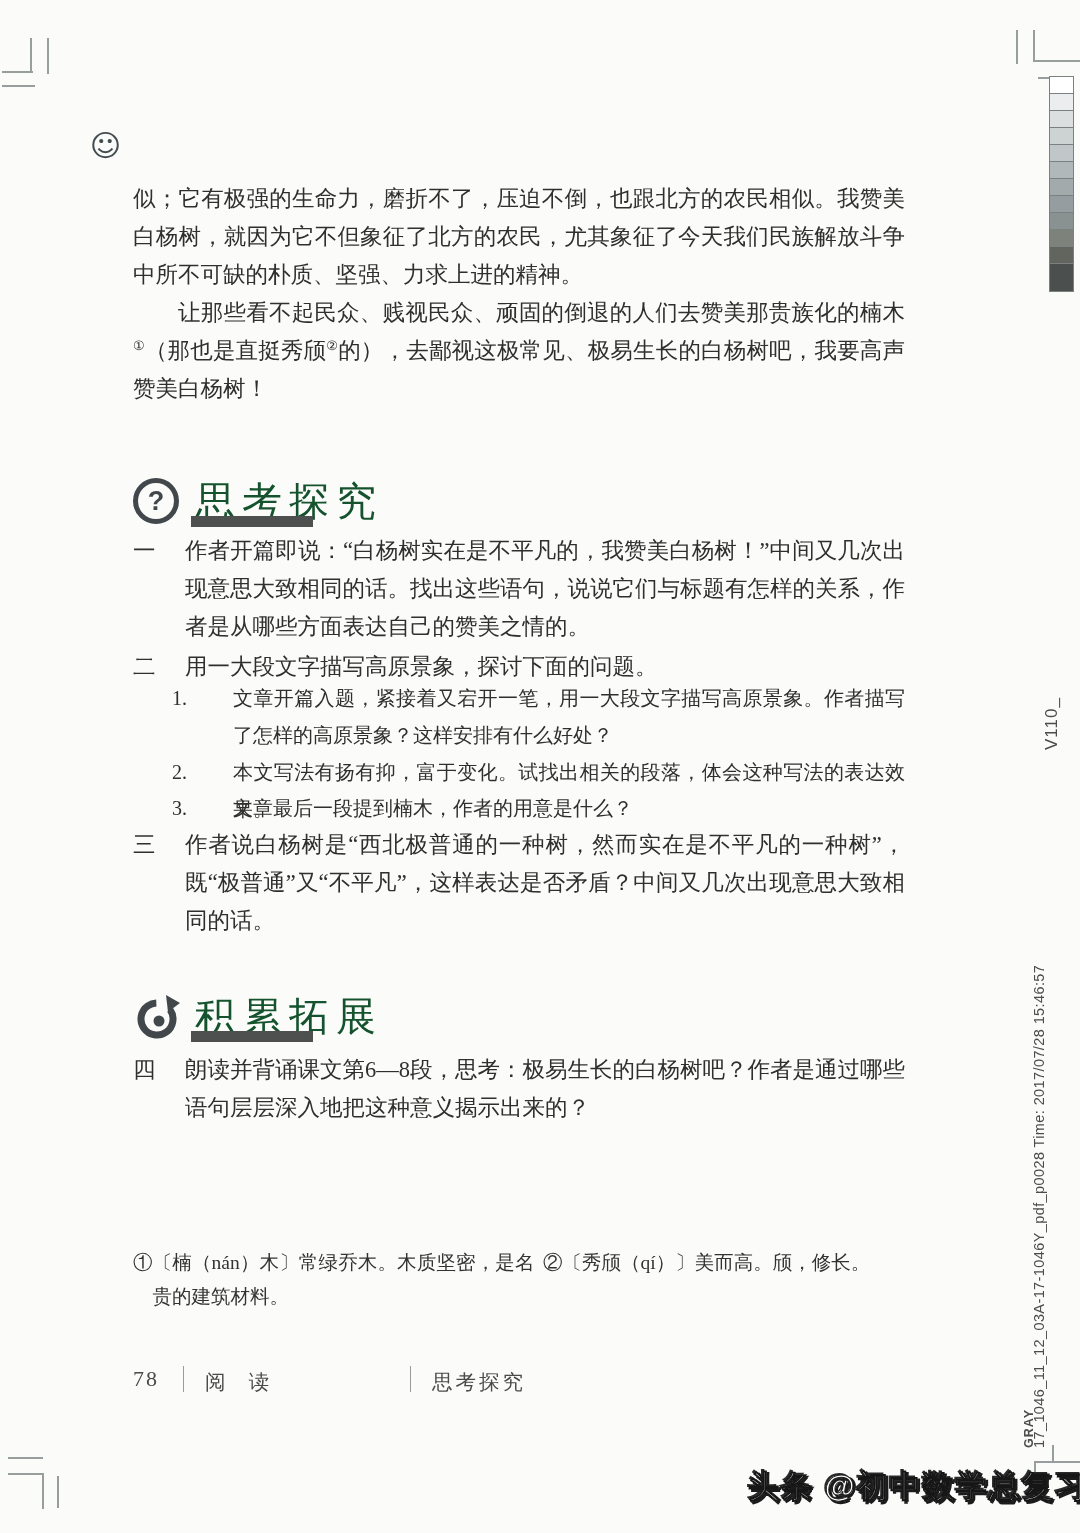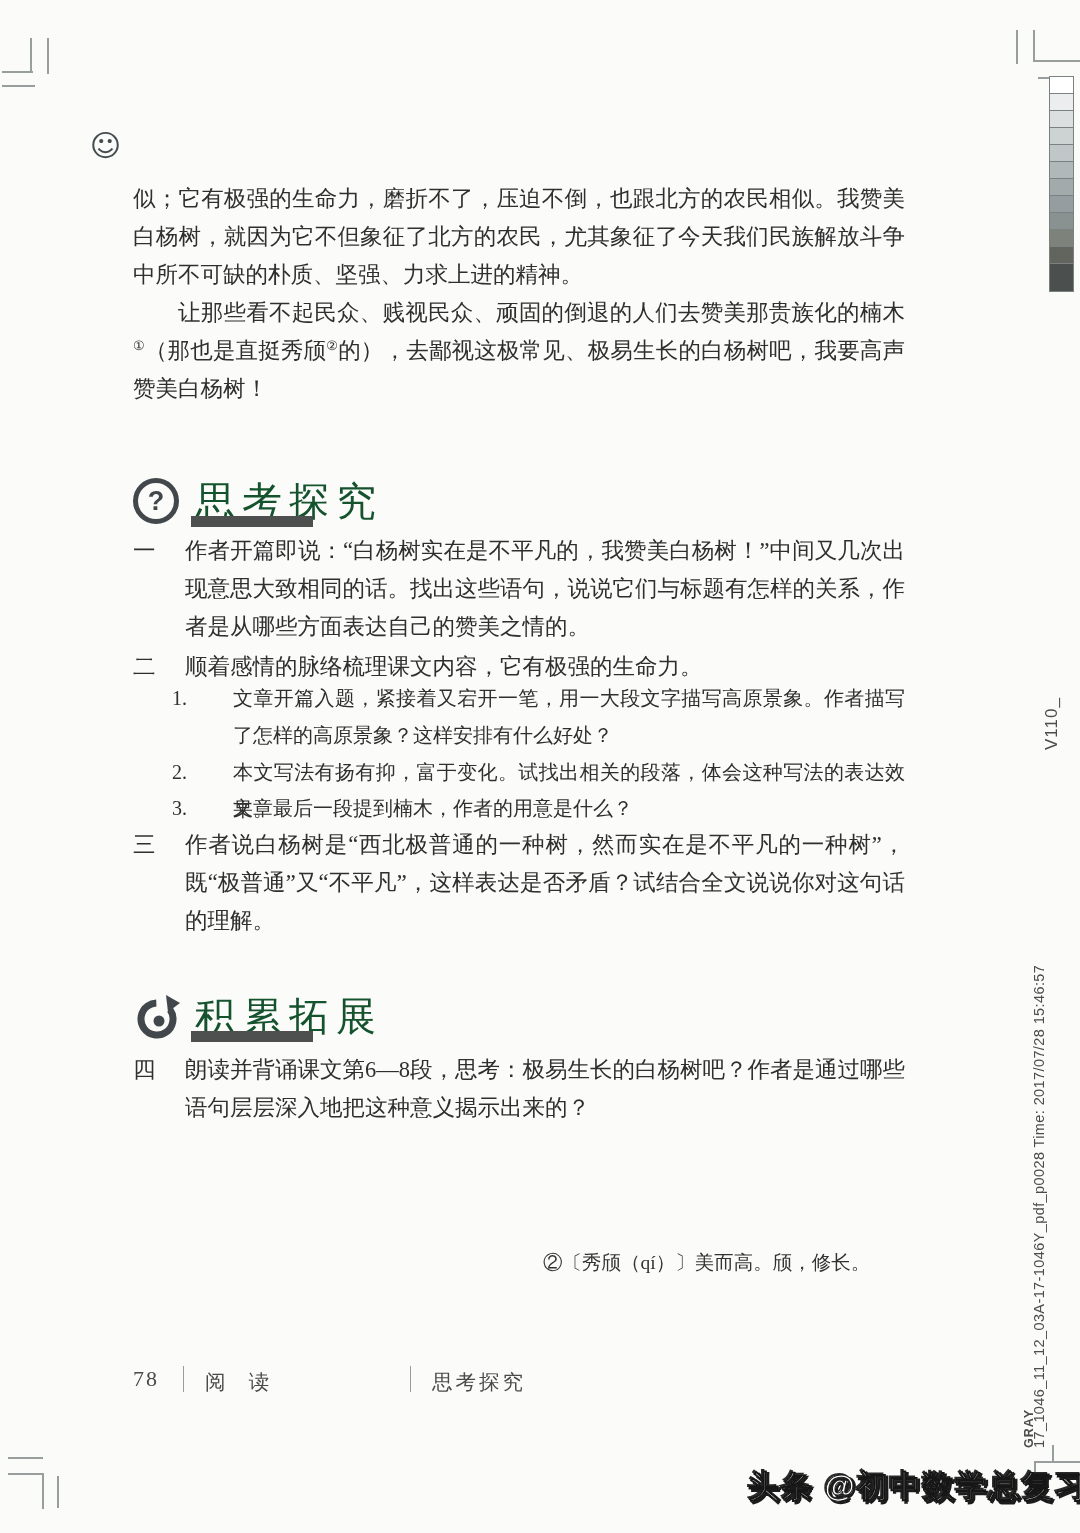--- a/index.html
+++ b/index.html
@@ -96,57 +96,58 @@
     <div class="sec-bar"></div>
   </div>
 
   <div class="q" style="top:532px">
     <div class="qnum">一</div>
     <div class="qtext">作者开篇即说：“白杨树实在是不平凡的，我赞美白杨树！”中间又几次出现意思大致相同的话。找出这些语句，说说它们与标题有怎样的关系，作者是从哪些方面表达自己的赞美之情的。</div>
   </div>
 
   <div class="q" style="top:648px">
     <div class="qnum">二</div>
-    <div class="qtext">顺着感情的脉络梳理课文内容，它有极强的生命力。</div>
+    <div class="qtext">用一大段文字描写高原景象，探讨下面的问题。</div>
   </div>
   <div class="sub" style="top:680px">
     <div class="subnum">1.</div>
     <div class="subtext">文章开篇入题，紧接着又宕开一笔，用一大段文字描写高原景象。作者描写了怎样的高原景象？这样安排有什么好处？</div>
   </div>
   <div class="sub" style="top:754px">
     <div class="subnum">2.</div>
     <div class="subtext">本文写法有扬有抑，富于变化。试找出相关的段落，体会这种写法的表达效果。</div>
   </div>
   <div class="sub" style="top:790px">
     <div class="subnum">3.</div>
     <div class="subtext">文章最后一段提到楠木，作者的用意是什么？</div>
   </div>
 
   <div class="q" style="top:826px">
     <div class="qnum">三</div>
-    <div class="qtext">作者说白杨树是“西北极普通的一种树，然而实在是不平凡的一种树”，既“极普通”又“不平凡”，这样表达是否矛盾？试结合全文说说你对这句话的理解。</div>
+    <div class="qtext">作者说白杨树是“西北极普通的一种树，然而实在是不平凡的一种树”，既“极普通”又“不平凡”，这样表达是否矛盾？中间又几次出现意思大致相同的话。</div>
   </div>
 
   <div class="sec-header" style="top:991px">
     <div class="sec-icon">
       <svg width="48" height="48" viewBox="0 0 48 48">
         <circle cx="24" cy="26" r="16" fill="none" stroke="#41474a" stroke-width="7" stroke-dasharray="84 21" transform="rotate(-35 24 26)"></circle>
         <polygon points="33,2 47,10 35,19" fill="#41474a"></polygon>
         <circle cx="26" cy="28" r="5.5" fill="#41474a"></circle>
       </svg>
     </div>
     <div class="sec-title">积累拓展</div>
     <div class="sec-bar"></div>
   </div>
 
   <div class="q" style="top:1051px">
     <div class="qnum">四</div>
     <div class="qtext">朗读并背诵课文第6—8段，思考：极易生长的白杨树吧？作者是通过哪些语句层层深入地把这种意义揭示出来的？</div>
   </div>
 
+  <div class="footnote" style="left:133px;top:1246px;width:382px">①〔楠（nán）木〕常绿乔木。木质坚密，是名贵的建筑材料。</div>
   <div class="footnote" style="left:543px;top:1246px;width:370px">②〔秀颀（qí）〕美而高。颀，修长。</div>
 
   <div class="footer">
     <div class="pagenum">78</div>
     <div class="fdiv" style="left:50px"></div>
     <div class="flabel" style="left:72px">阅 读</div>
     <div class="fdiv" style="left:277px"></div>
     <div class="flabel" style="left:299px;letter-spacing:3px">思考探究</div>
   </div>
 

